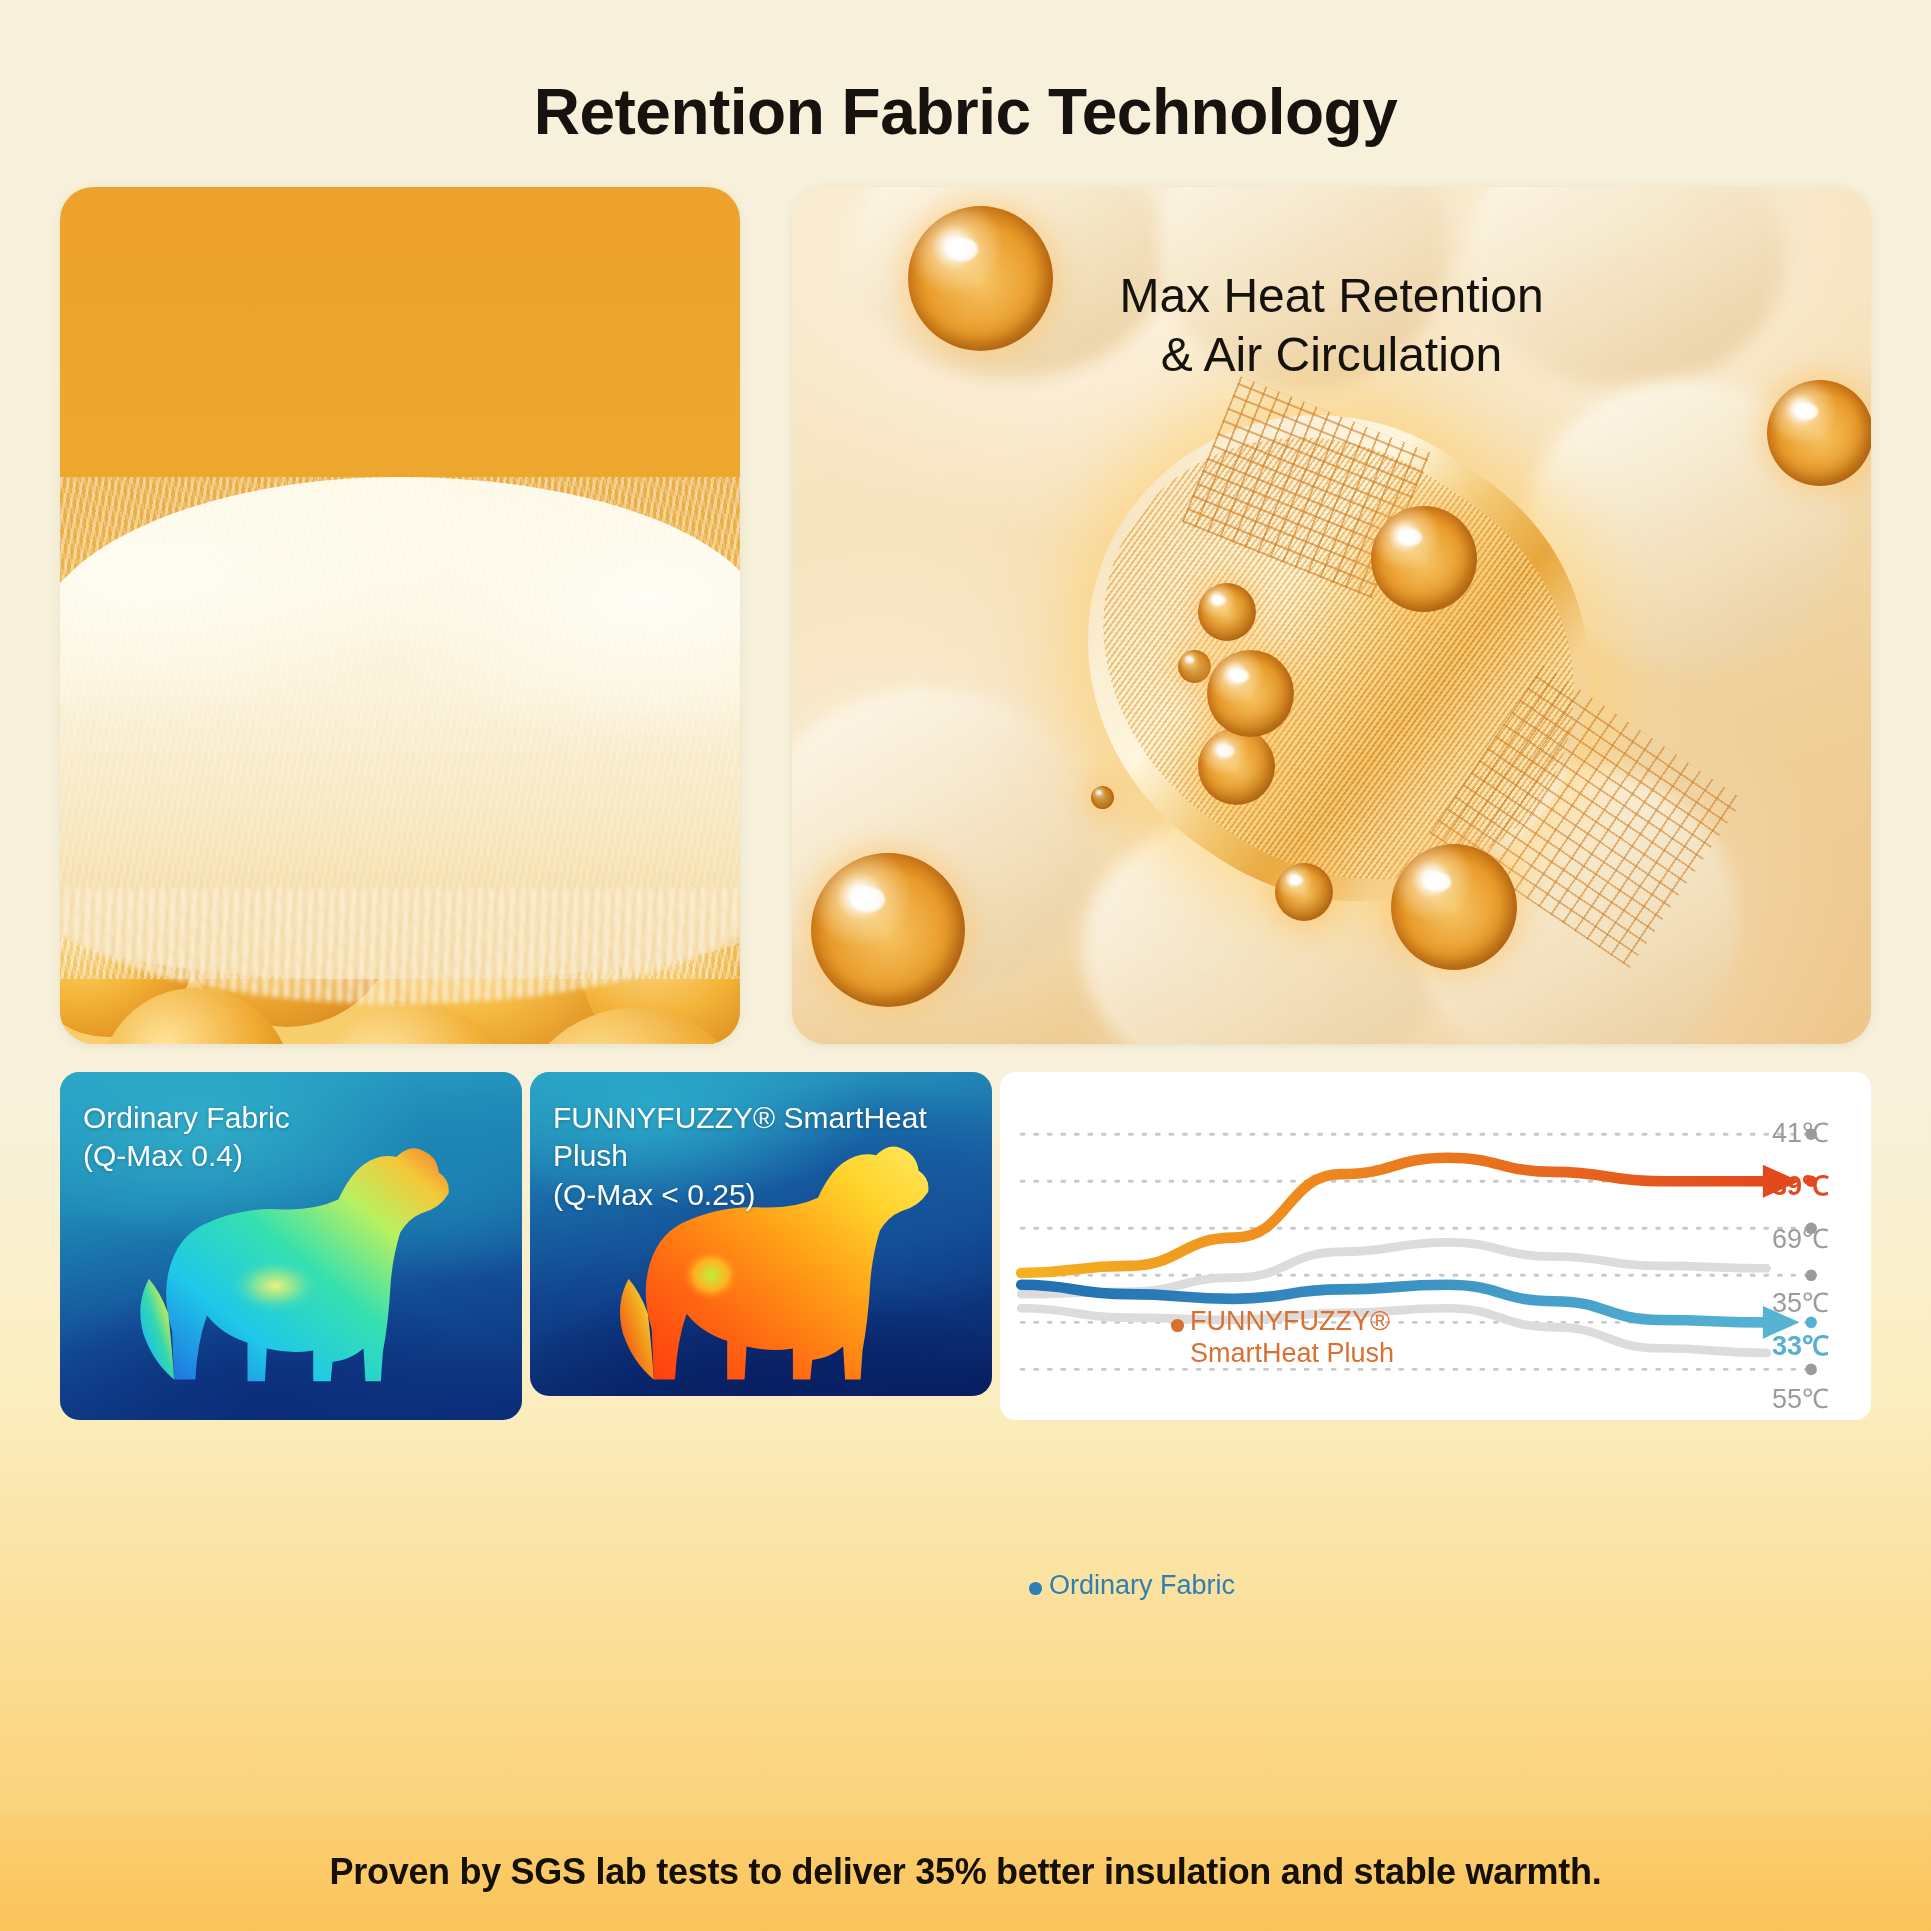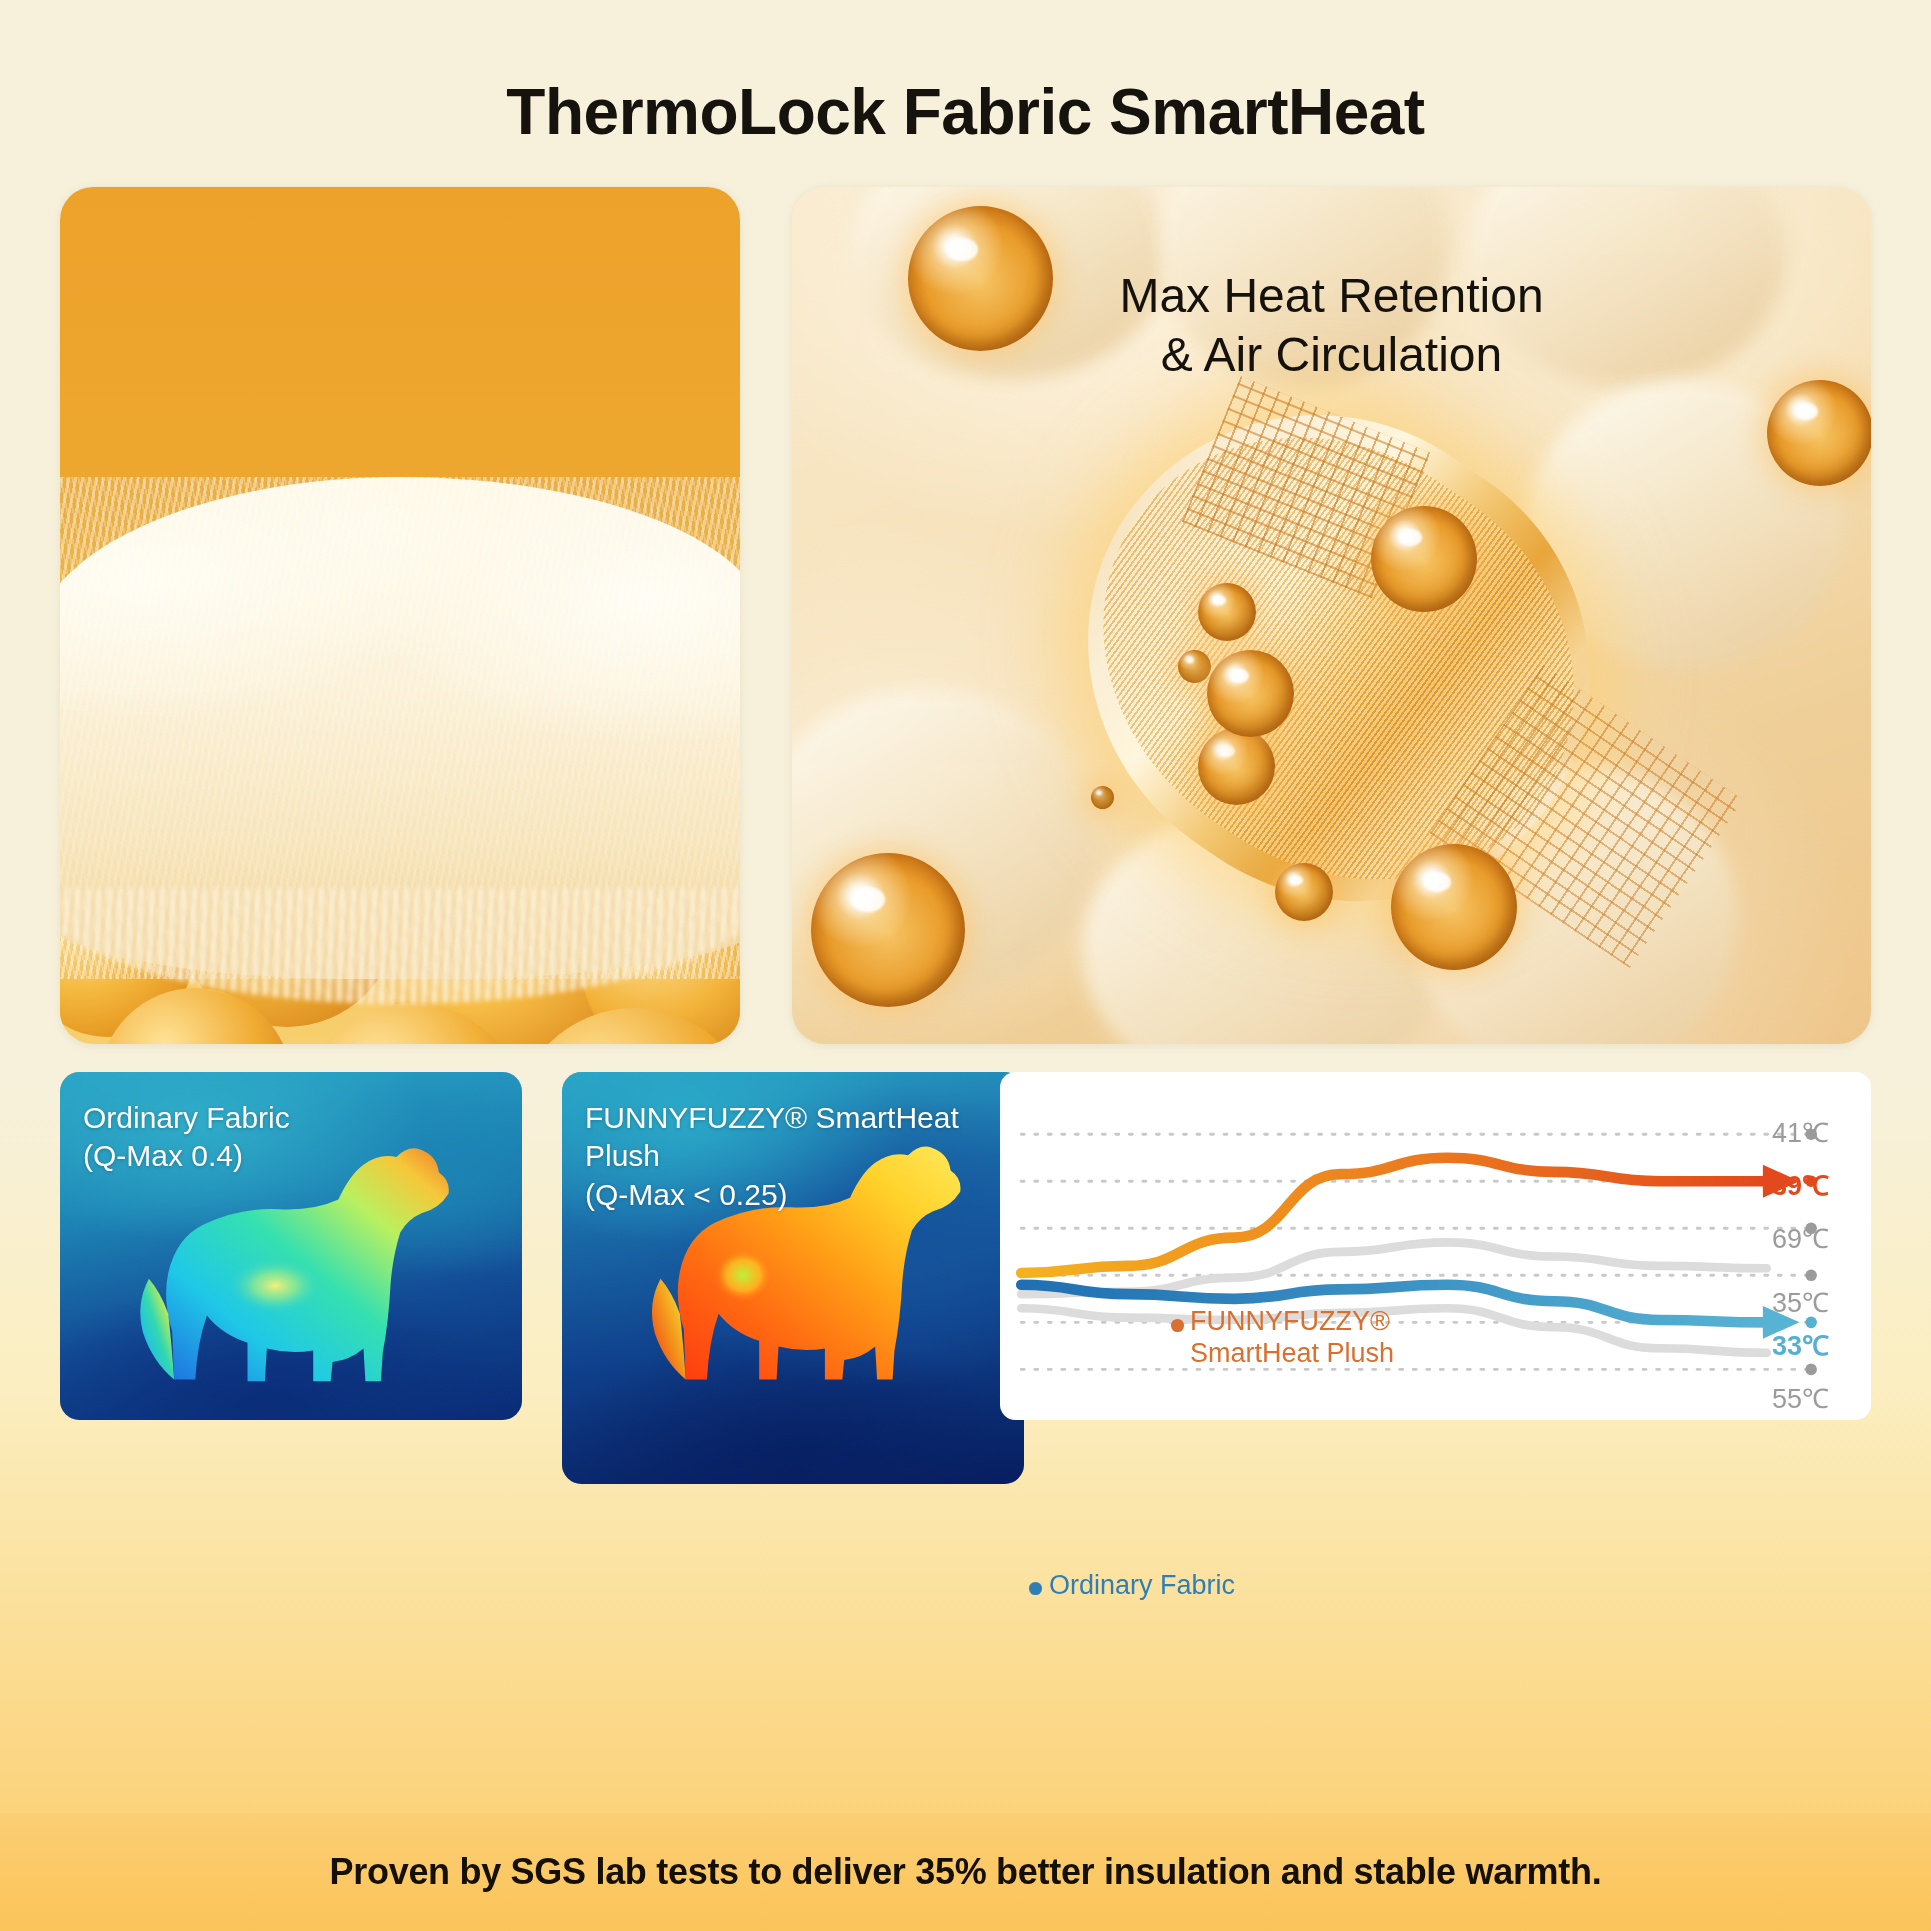--- a/index.html
+++ b/index.html
@@ -115,21 +115,21 @@
     box-shadow:0 0 25px 7.7px rgba(255,190,90,.45), inset -5.8px -7.7px 17.4px rgba(120,58,4,.45);
   }
   .sphere::after{ content:""; position:absolute; left:26%; top:22%;
     width:22%; height:16%; border-radius:50%; background:rgba(255,255,255,.85); filter:blur(1px); }
   #pr-head { position:absolute; top:80px; left:0; width:100%;
     text-align:center; font-size:48px; line-height:1.22; color:#15110c; }
 
   
   .thermal { overflow:hidden; }
   #therm-a { left:60px; top:1072px; width:462px; height:348px; border-radius:19.3px; }
-  #therm-b { left:530px; top:1072px; width:462px; height:412px; border-radius:19.3px;margin-left:32px; }
+  #therm-b { left:530px; top:1072px; width:462px; height:324px; border-radius:19.3px; }
   #ta-bg, #tb-bg { position:absolute; inset:0; }
   #ta-bg { background:
       radial-gradient(ellipse 70% 50% at 30% 14%, #2fabc8 0%, rgba(47,171,200,0) 70%),
       radial-gradient(ellipse 60% 40% at 80% 30%, #1c84b4 0%, rgba(28,132,180,0) 72%),
       radial-gradient(ellipse 80% 52% at 45% 96%, #0b2d7a 0%, rgba(11,45,122,0) 70%),
       linear-gradient(170deg,#2aa5c6 0%,#1e86b6 34%,#134c96 66%,#0a2a75 100%); }
   #tb-bg { background:
       radial-gradient(ellipse 70% 46% at 26% 10%, #2aa8c8 0%, rgba(42,168,200,0) 70%),
       radial-gradient(ellipse 70% 50% at 70% 40%, #15539c 0%, rgba(21,83,156,0) 74%),
       radial-gradient(ellipse 80% 50% at 50% 98%, #081f63 0%, rgba(8,31,99,0) 70%),
@@ -156,21 +156,21 @@
   #footer { position:absolute; left:0; bottom:0; width:100%; height:118px;
     background:linear-gradient(180deg,#fbcf76 0%,#fbc863 60%,#fbc45b 100%);
     display:flex; align-items:center; justify-content:center; }
   #footer span { font-size:36px; font-weight:bold; color:#141006; letter-spacing:-0.3px; }
 </style>
 </head>
 <body>
 
 <div id="page">
 
-  <div id="title">ThermoLock Fabric SmartHeat</div>
+  <div id="title">Retention Fabric Technology</div>
 
   <div class="card" id="panel-left">
     <div id="pl-bg"></div>
 
     <div class="bub" style="left:-39px;top:676px;width:174px;height:174px;background:radial-gradient(circle at 34% 30%,#ffe9a8 0%,#f5b93f 45%,#e08c17 85%);"></div>
     <div class="bub" style="left:116px;top:618px;width:222px;height:222px;background:radial-gradient(circle at 34% 30%,#ffe6a0 0%,#f4b63c 48%,#d8851a 88%);"></div>
     <div class="bub" style="left:319px;top:637px;width:241px;height:241px;background:radial-gradient(circle at 34% 30%,#ffeeb6 0%,#f6bd46 48%,#dd8a1b 88%);"></div>
     <div class="bub" style="left:521px;top:676px;width:203px;height:203px;background:radial-gradient(circle at 34% 30%,#ffe7a2 0%,#f3b339 48%,#d27f16 88%);"></div>
     <div class="bub" style="left:39px;top:801px;width:193px;height:193px;background:radial-gradient(circle at 34% 30%,#ffe49a 0%,#f0ab32 50%,#c97513 90%);"></div>
     <div class="bub" style="left:241px;top:816px;width:222px;height:222px;background:radial-gradient(circle at 34% 30%,#ffe9a6 0%,#f2b038 50%,#cc7814 90%);"></div>

